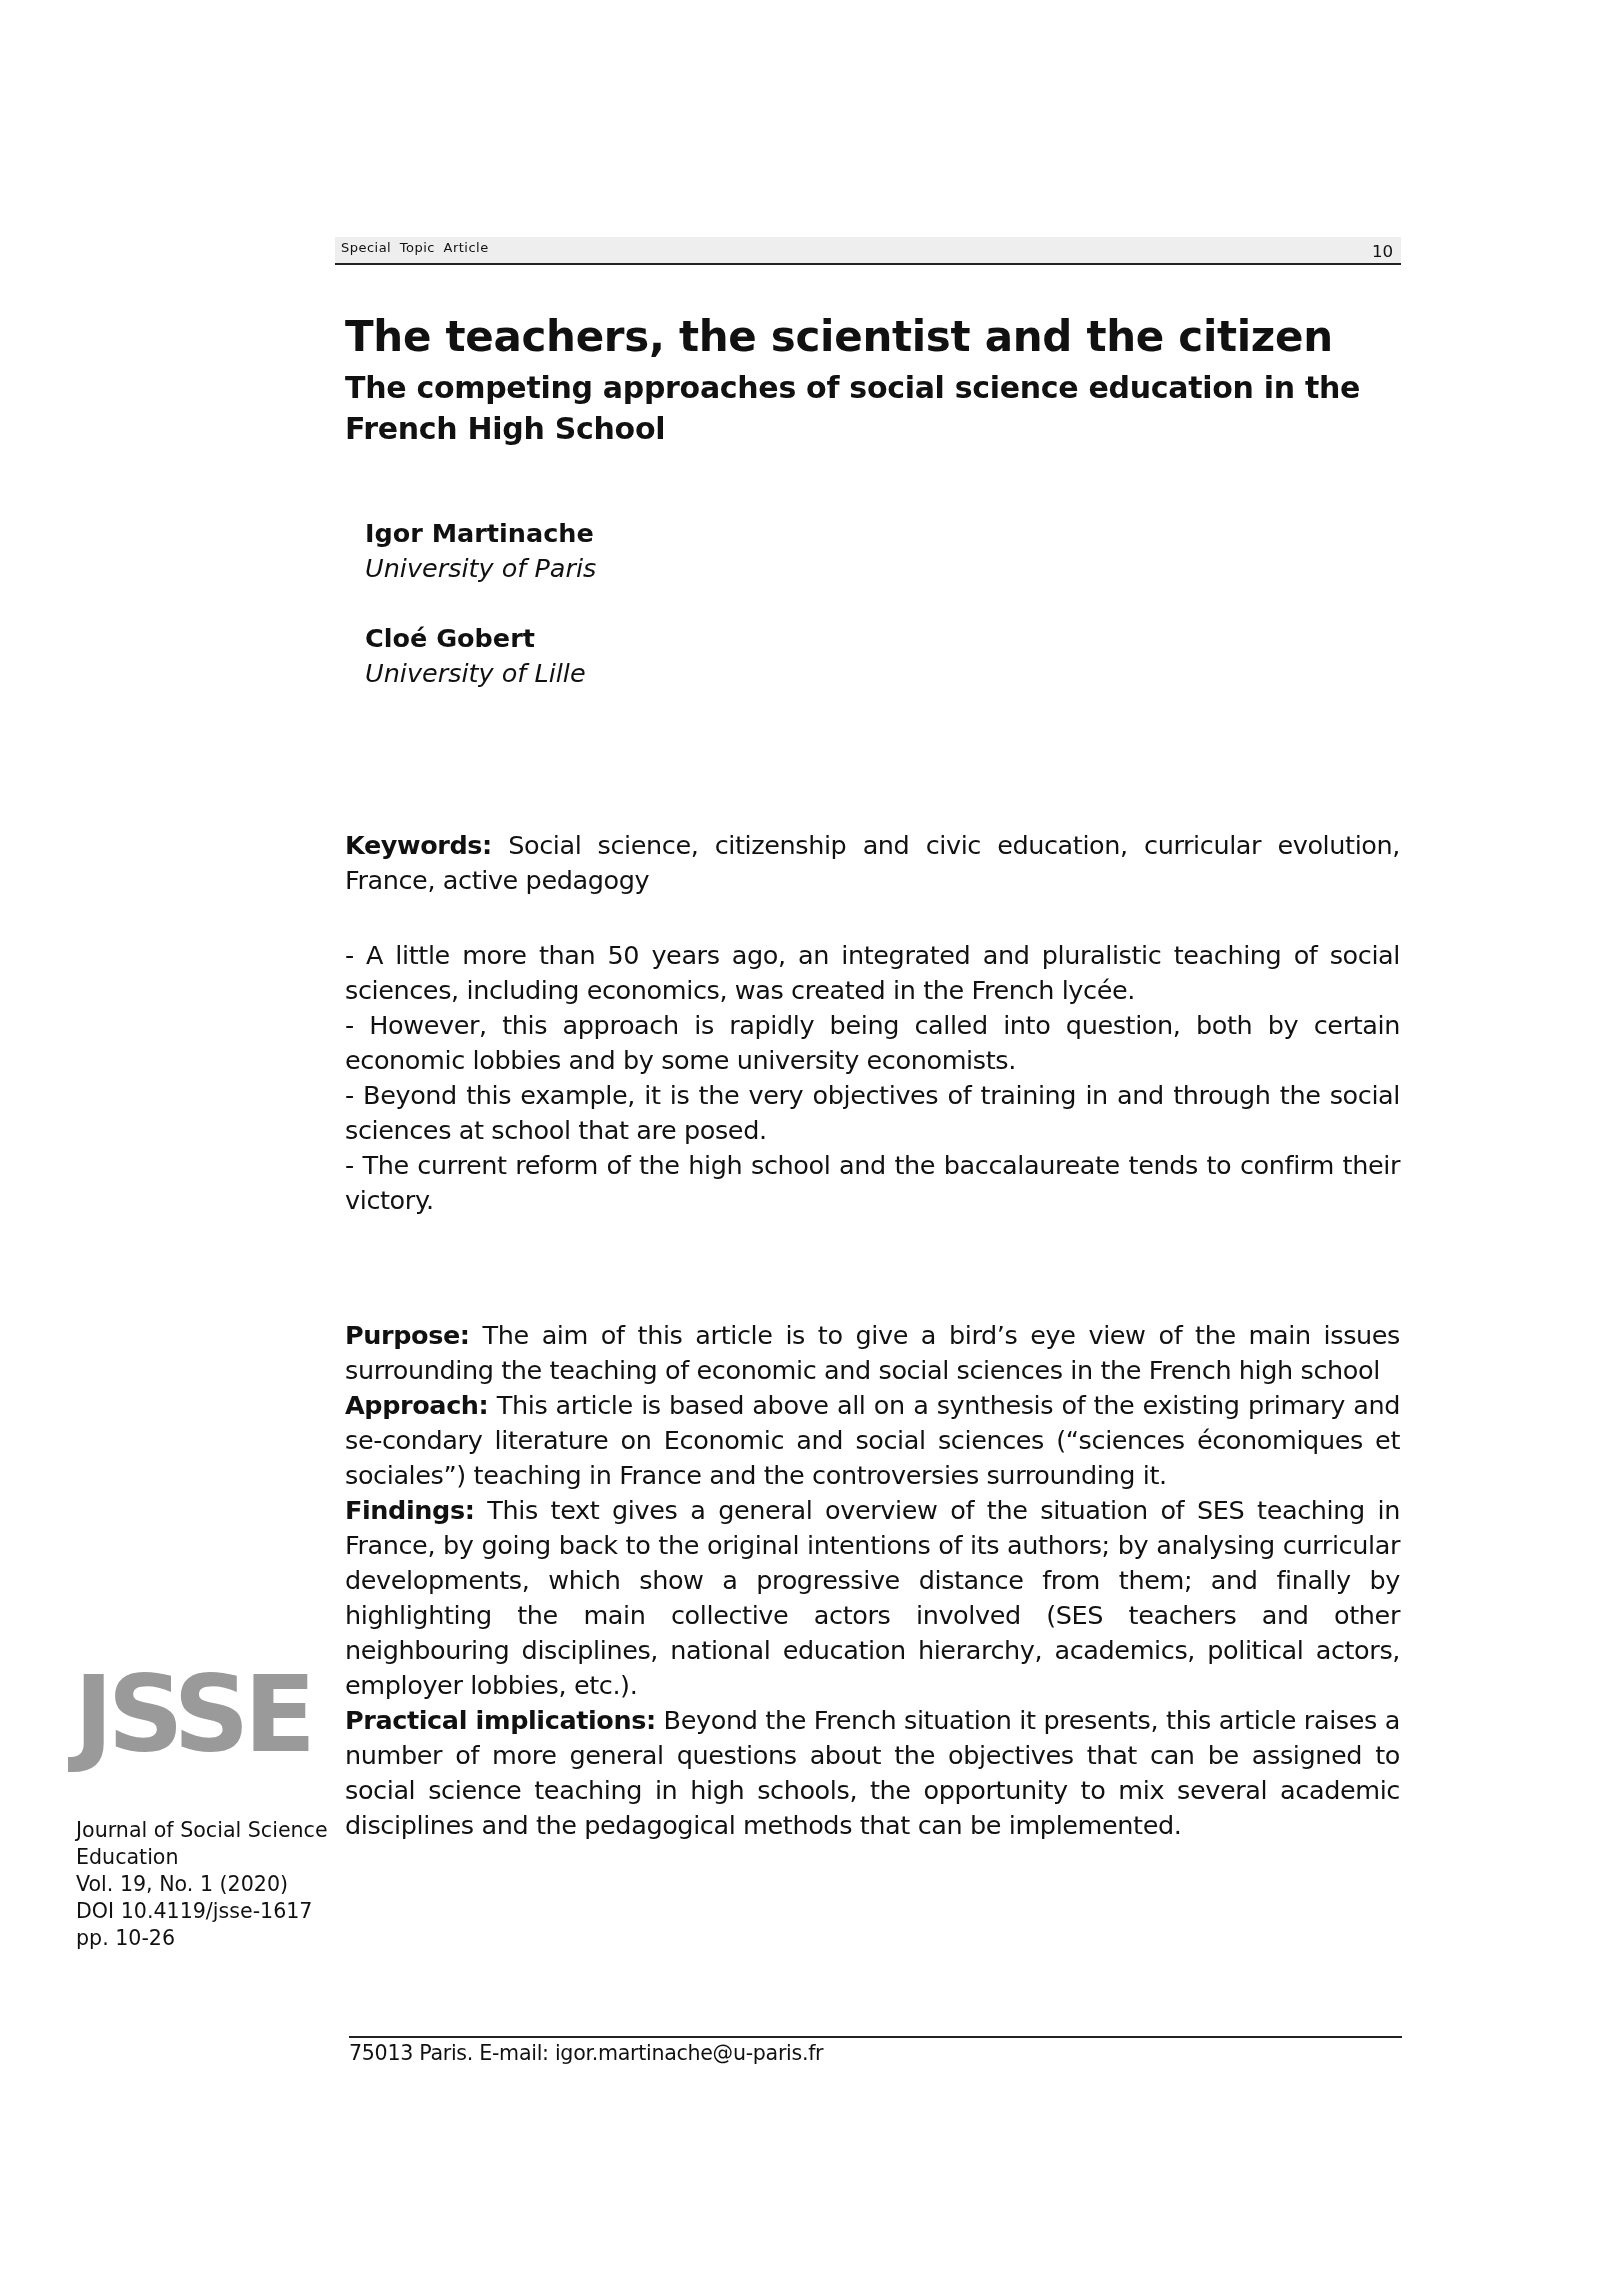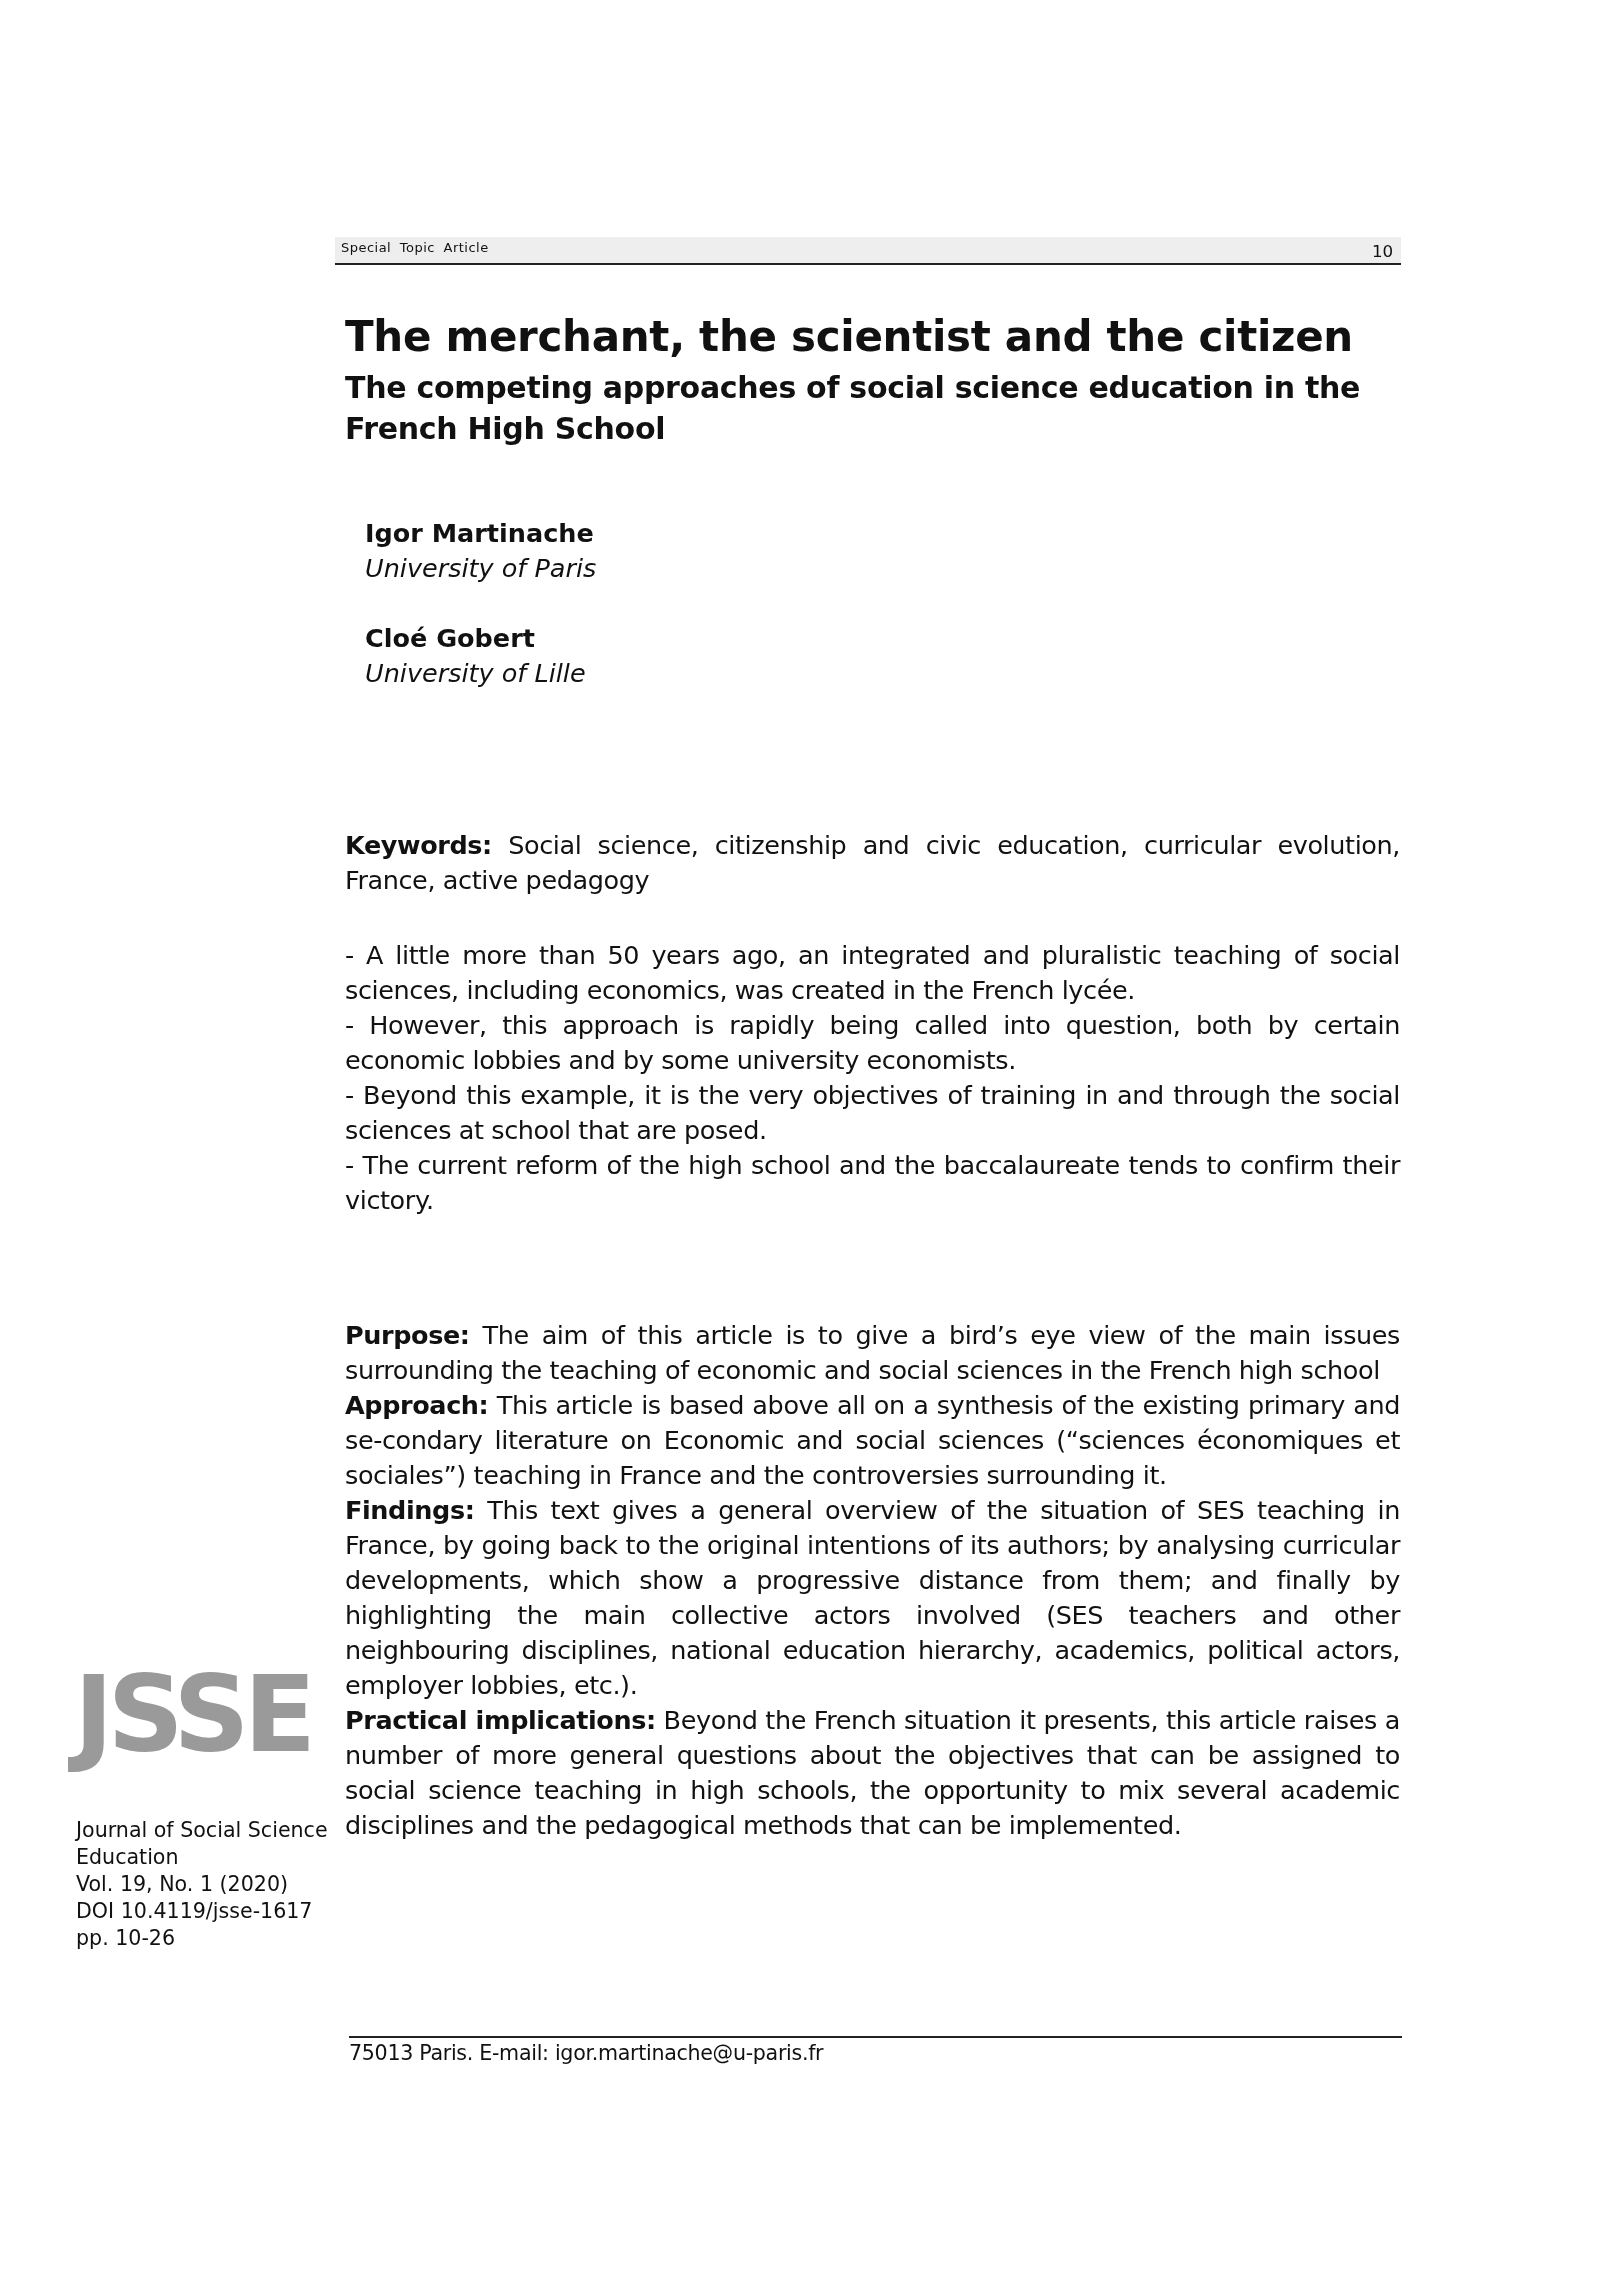--- a/index.html
+++ b/index.html
@@ -52,21 +52,21 @@
     }
   </style>
 </head>
 <body>
 
 <div class="header-bar">
   <span class="header-left">Special  Topic  Article</span>
   <span class="header-right">10</span>
 </div>
 
-<div class="title">The merchant, the scientist and the citizen</div>
+<div class="title">The teachers, the scientist and the citizen</div>
 <div class="subtitle">The competing approaches of social science education in the French High School</div>
 
 <div class="author-block" style="top:516px;">
   <div class="author-name">Igor Martinache</div>
   <div class="author-affil">University of Paris</div>
 </div>
 <div class="author-block" style="top:621px;">
   <div class="author-name">Cloé Gobert</div>
   <div class="author-affil">University of Lille</div>
 </div>

